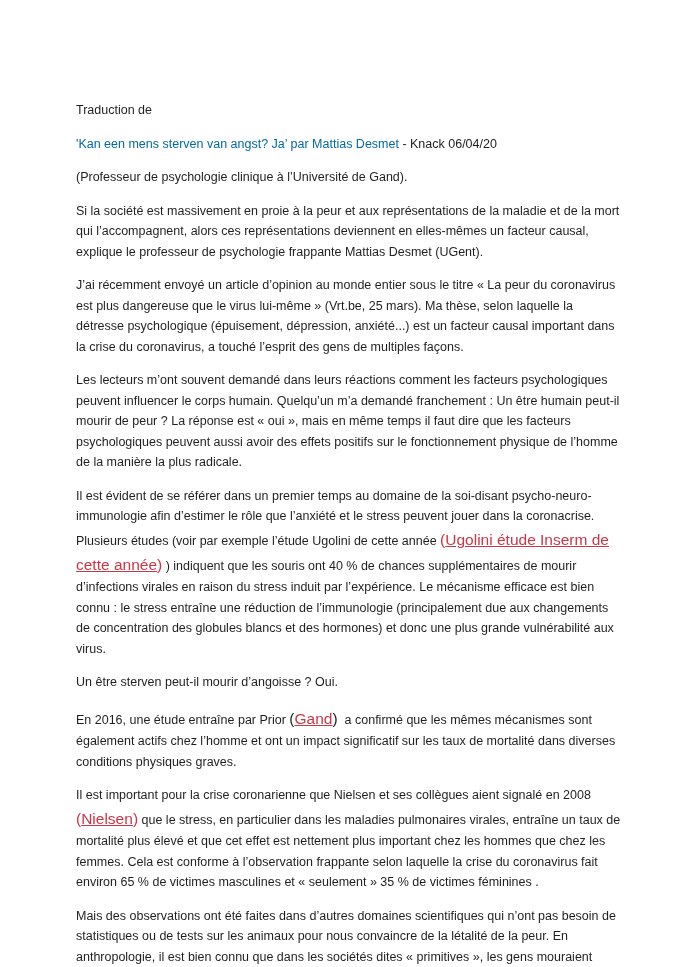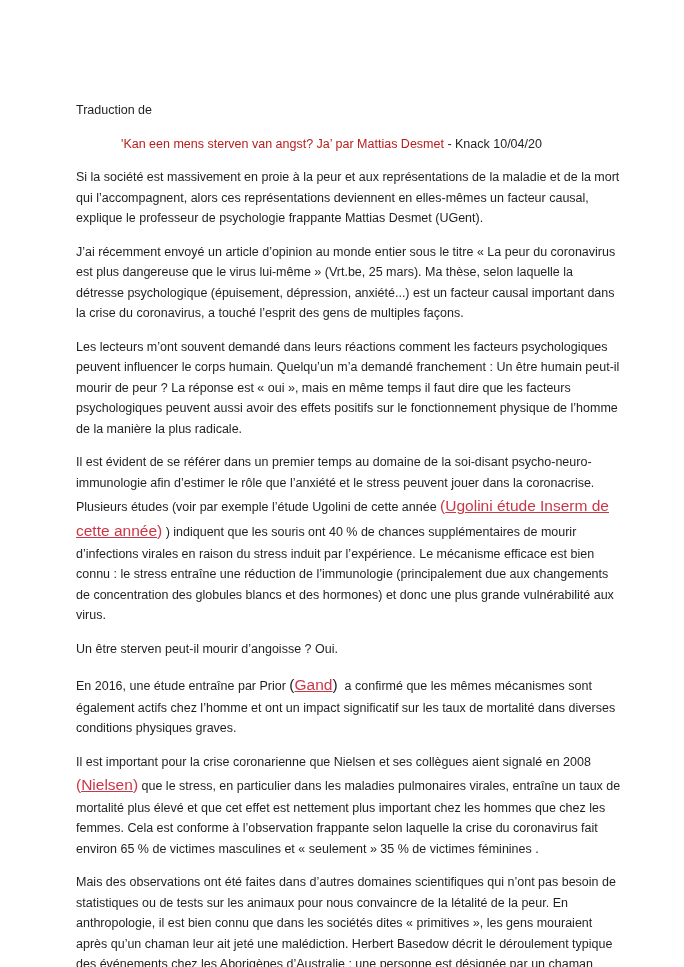--- a/index.html
+++ b/index.html
@@ -21,22 +21,21 @@
     font-family: "Liberation Sans", sans-serif;
     font-size: 12.5px;
     line-height: 1.64;
     color: #1f1f1f;
     text-align: left;
   }
   p.block {
     margin: 0 0 13px 0;
   }
   .accent {
-    color: #b91c1c;
-    margin-left: 45px;
+    color: #0369a1;
   }
   .doclink {
     color: #cb3646;
     font-size: 15.5px;
     text-decoration: underline;
     text-decoration-color: #cb3646;
     cursor: pointer;
   }
   .paren-red {
     color: #cb3646;
@@ -48,22 +47,23 @@
     font-size: 15.5px;
   }
 </style>
 </head>
 <body>
 
 <div class="page">
 
   <p class="block">Traduction de</p>
 
-  <p class="block"><span class="accent">'Kan een mens sterven van angst? Ja’ par Mattias Desmet</span><span> - Knack 10/04/20</span></p>
+  <p class="block"><span class="accent">'Kan een mens sterven van angst? Ja’ par Mattias Desmet</span><span> - Knack 06/04/20</span></p>
 
+  <p class="block">(Professeur de psychologie clinique à l’Université de Gand).</p>
 
   <p class="block">Si la société est massivement en proie à la peur et aux représentations de la maladie et de la mort qui l’accompagnent, alors ces représentations deviennent en elles-mêmes un facteur causal, explique le professeur de psychologie frappante Mattias Desmet (UGent).</p>
 
   <p class="block">J’ai récemment envoyé un article d’opinion au monde entier sous le titre « La peur du coronavirus est plus dangereuse que le virus lui-même » (Vrt.be, 25 mars). Ma thèse, selon laquelle la détresse psychologique (épuisement, dépression, anxiété...) est un facteur causal important dans la crise du coronavirus, a touché l’esprit des gens de multiples façons.</p>
 
   <p class="block">Les lecteurs m’ont souvent demandé dans leurs réactions comment les facteurs psychologiques peuvent influencer le corps humain. Quelqu’un m’a demandé franchement : Un être humain peut-il mourir de peur ? La réponse est « oui », mais en même temps il faut dire que les facteurs psychologiques peuvent aussi avoir des effets positifs sur le fonctionnement physique de l’homme de la manière la plus radicale.</p>
 
   <p class="block"><span>Il est évident de se référer dans un premier temps au domaine de la soi-disant psycho-neuro-immunologie afin d’estimer le rôle que l’anxiété et le stress peuvent jouer dans la coronacrise. Plusieurs études (voir par exemple l’étude Ugolini de cette année </span><span class="paren-red">(</span><a class="doclink">Ugolini étude Inserm de cette année</a><span class="paren-red">)</span><span> ) indiquent que les souris ont 40 % de chances supplémentaires de mourir d’infections virales en raison du stress induit par l’expérience. Le mécanisme efficace est bien connu : le stress entraîne une réduction de l’immunologie (principalement due aux changements de concentration des globules blancs et des hormones) et donc une plus grande vulnérabilité aux virus.</span></p>
 
   <p class="block">Un être sterven peut-il mourir d’angoisse ? Oui.</p>

